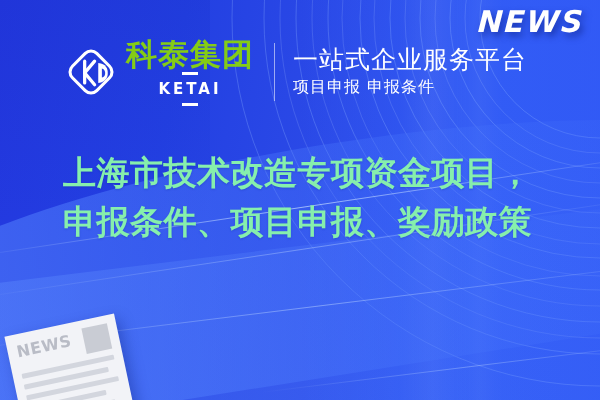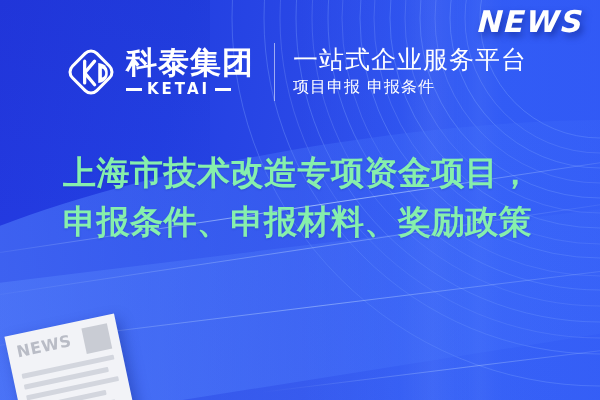--- a/index.html
+++ b/index.html
@@ -126,32 +126,33 @@
     margin-left: 6px;
     display: flex;
     flex-direction: column;
     align-items: center;
     justify-content: center;
   }
   #logo-cn {
     font-family: "DejaVu Sans", sans-serif;
     font-size: 31px;
     font-weight: 700;
-    color: #ffffff;
+    color: #84cc16;
     letter-spacing: 1px;
     line-height: 1.05;
     white-space: nowrap;
   }
   #logo-en-row {
     display: flex;
     align-items: center;
     gap: 5px;
     margin-top: 2px;
     width: 100%;
-    justify-content: flex-start;
+    justify-content: space-between;
+    flex-direction: column;
   }
   .en-dash {
     display: block;
     width: 16px;
     height: 3px;
     background: #ffffff;
   }
   #logo-en {
     font-family: "DejaVu Sans", sans-serif;
     font-size: 15px;
@@ -321,21 +322,21 @@
     <div id="divider"></div>
 
     <div id="tagline-block">
       <div id="tagline-main">一站式企业服务平台</div>
       <div id="tagline-sub">项目申报 申报条件</div>
     </div>
   </div>
 
   <div id="main-title">
     <div class="title-line">上海市技术改造专项资金项目，</div>
-    <div class="title-line">申报条件、申报材料、奖励政策</div>
+    <div class="title-line">申报条件、项目申报、奖励政策</div>
   </div>
 
   <div id="newspaper">
     <div id="newspaper-head">
       <div id="newspaper-title">NEWS</div>
       <div id="newspaper-thumb"></div>
     </div>
     <div class="np-line w100"></div>
     <div class="np-line w92"></div>
     <div class="np-line w100"></div>

